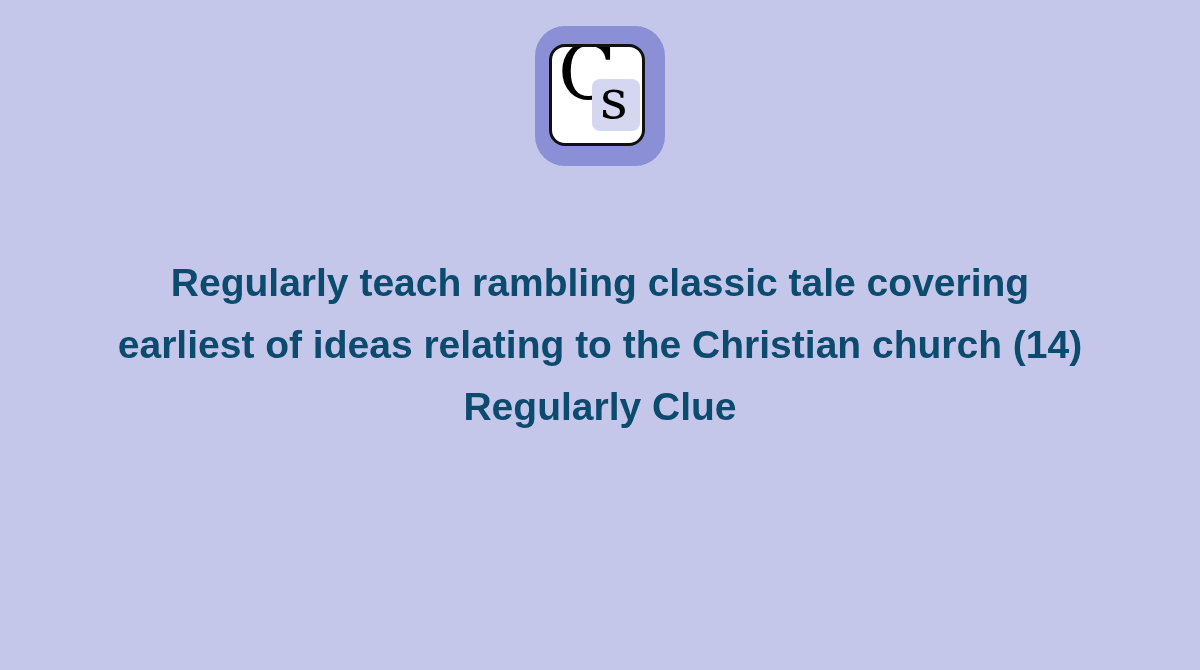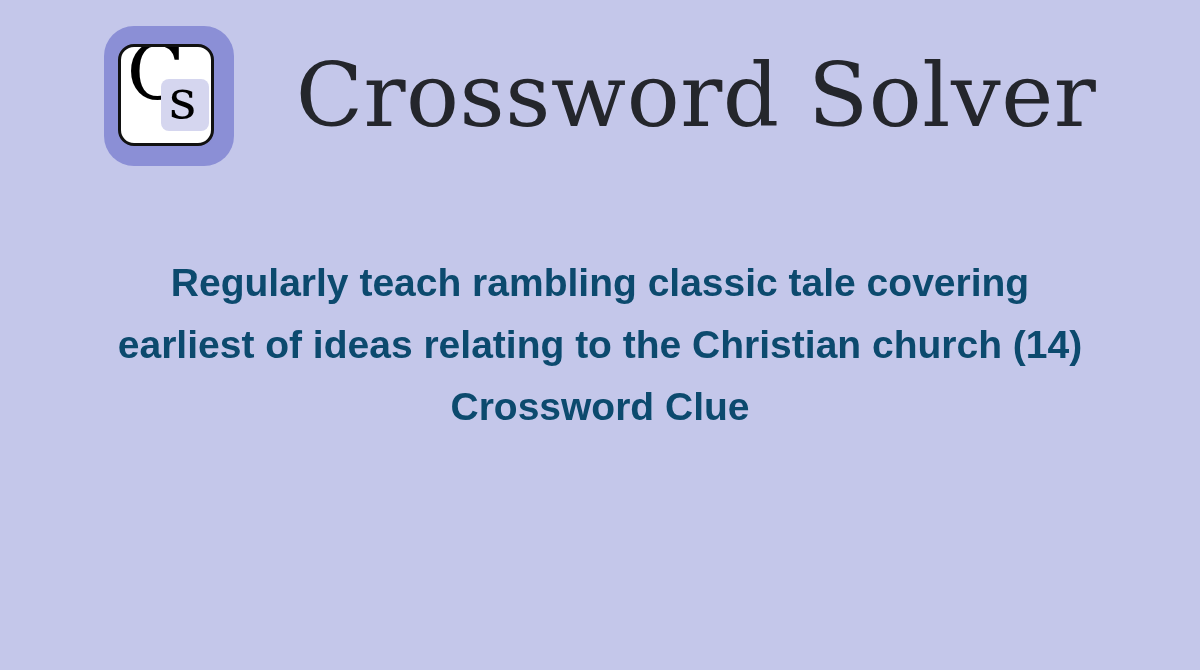--- a/index.html
+++ b/index.html
@@ -133,23 +133,22 @@
 
   <div class="header">
     <a class="logo-wrap">
       <span class="logo">
         <span class="logo-inner">
           <span class="logo-c">C</span>
           <span class="logo-s-patch"></span>
           <span class="logo-s">s</span>
         </span>
       </span>
-      <span class="site-title">Crossword Solver</span>
     </a>
   </div>
 
   <div class="clue-block">
     <h1 class="clue-heading"><span class="clue-text">Regularly teach rambling classic tale covering earliest of ideas relating to the Christian church (14)</span>
-      <span class="clue-suffix">Crossword Clue</span>
+      <span class="clue-suffix">Regularly Clue</span>
     </h1>
   </div>
 
 </div>
 
 </body></html>

